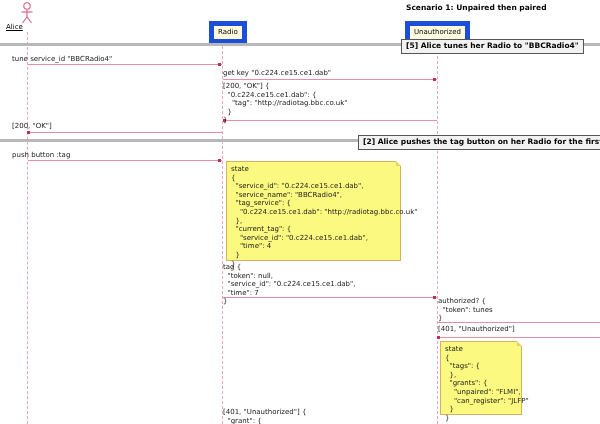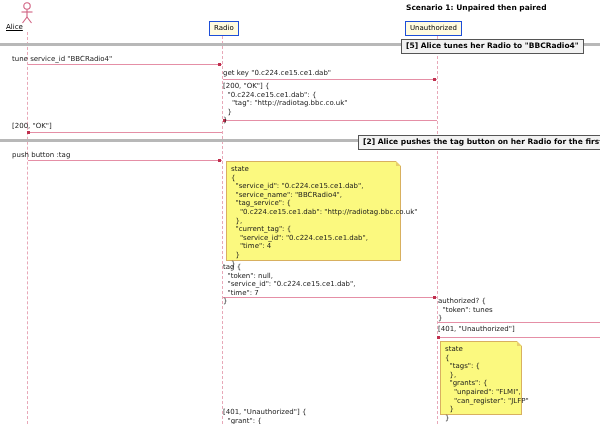--- a/index.html
+++ b/index.html
@@ -44,21 +44,21 @@
     position: absolute;
     font-size: 7px;
     color: #000;
     white-space: nowrap;
   }
 
   
   .participant {
     position: absolute;
     background: #fffbe0;
-    border: 1px solid #1d4ed8;
+    border: 5px solid #1d4ed8;
     color: #000;
     font-size: 7px;
     line-height: 10px;
     padding: 1px 4px 2px 4px;
     white-space: nowrap;
     box-sizing: border-box;
   }
 
   
   .lifeline {

